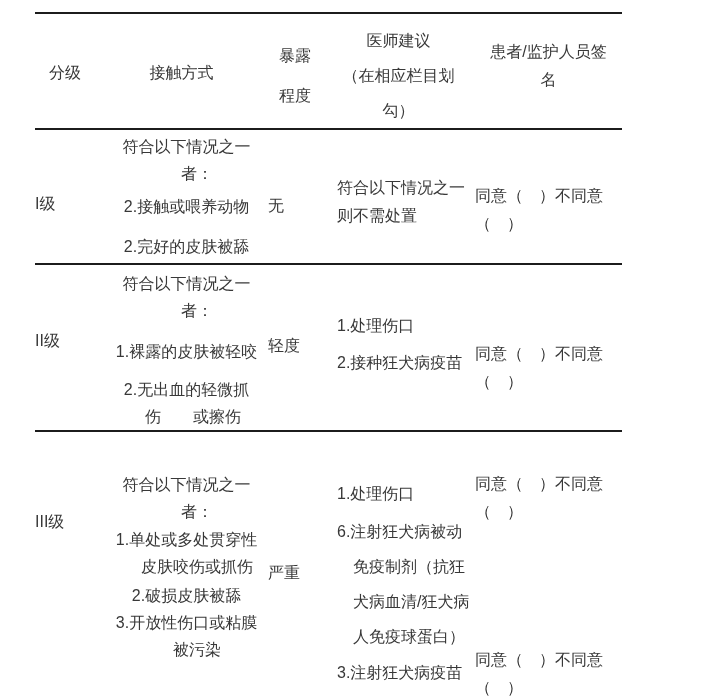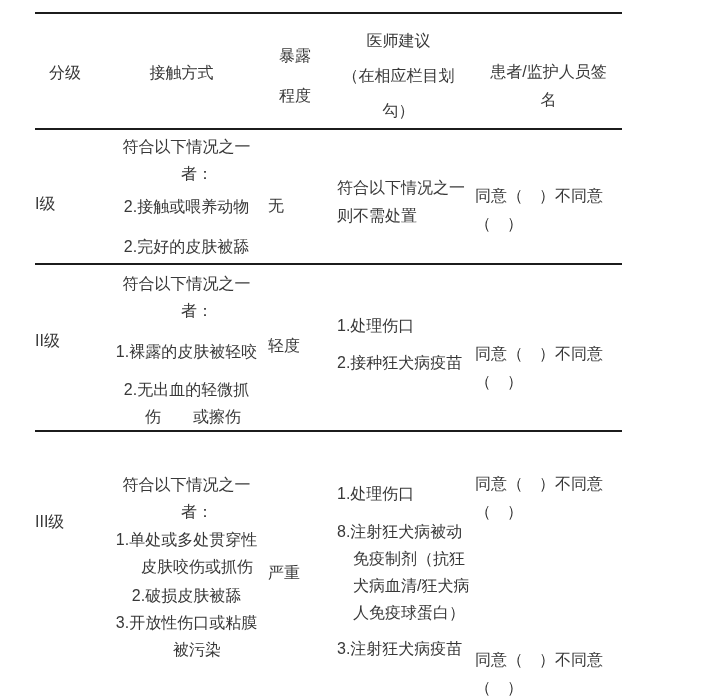--- a/index.html
+++ b/index.html
@@ -28,21 +28,21 @@
   td.c-grade,td.c-exposure,td.c-signature{text-align:left;}
   td.c-contact{padding-left:10px;text-align:center;}
   td.c-advice{padding-left:15px;text-align:left;}
   .line{line-height:27px;font-size:16px;white-space:pre;}
   .lh28{line-height:28px;}
   .lh35{line-height:35px;}
   .lh40{line-height:40px;}
   .blk{margin:0;}
   .ind1{padding-left:13px;}   
   .ind2{padding-left:21px;}   
-  .ind3{padding-left:16px;}   
+  .ind3{padding-left:16px;margin-top:8px;}   
 </style>
 </head>
 <body>
 
 <div class="page">
   <table class="grade-table">
     <colgroup>
       <col style="width:60px">
         <col style="width:173px">
         <col style="width:54px">
@@ -64,21 +64,21 @@
           </div>
         </th>
         <th>
           <div class="blk" style="margin-top:9px">
             <div class="line lh35">医师建议</div>
             <div class="line lh35">（在相应栏目划</div>
             <div class="line lh35">勾）</div>
           </div>
         </th>
         <th>
-          <div class="blk" style="margin-top:44px">
+          <div class="blk" style="margin-top:24px">
             <div class="line lh28">患者/监护人员签</div>
             <div class="line lh28">名</div>
           </div>
         </th>
       </tr>
     </thead>
     <tbody>
 
       <tr style="height:135px">
         <td class="c-grade">
@@ -171,21 +171,21 @@
           </div>
         </td>
         <td class="c-exposure">
           <div class="line" style="margin-top:127px">严重</div>
         </td>
         <td class="c-advice">
           <div class="blk" style="margin-top:48px">
             <div class="line lh28">1.处理伤口</div>
           </div>
           <div class="blk" style="margin-top:10px">
-            <div class="line">8.注射狂犬病被动</div>
+            <div class="line">6.注射狂犬病被动</div>
             <div class="line ind3">免疫制剂（抗狂</div>
             <div class="line ind3">犬病血清/狂犬病</div>
             <div class="line ind3">人免疫球蛋白）</div>
           </div>
           <div class="blk" style="margin-top:9px">
             <div class="line lh28">3.注射狂犬病疫苗</div>
           </div>
         </td>
         <td class="c-signature">
           <div class="blk" style="margin-top:38px">

